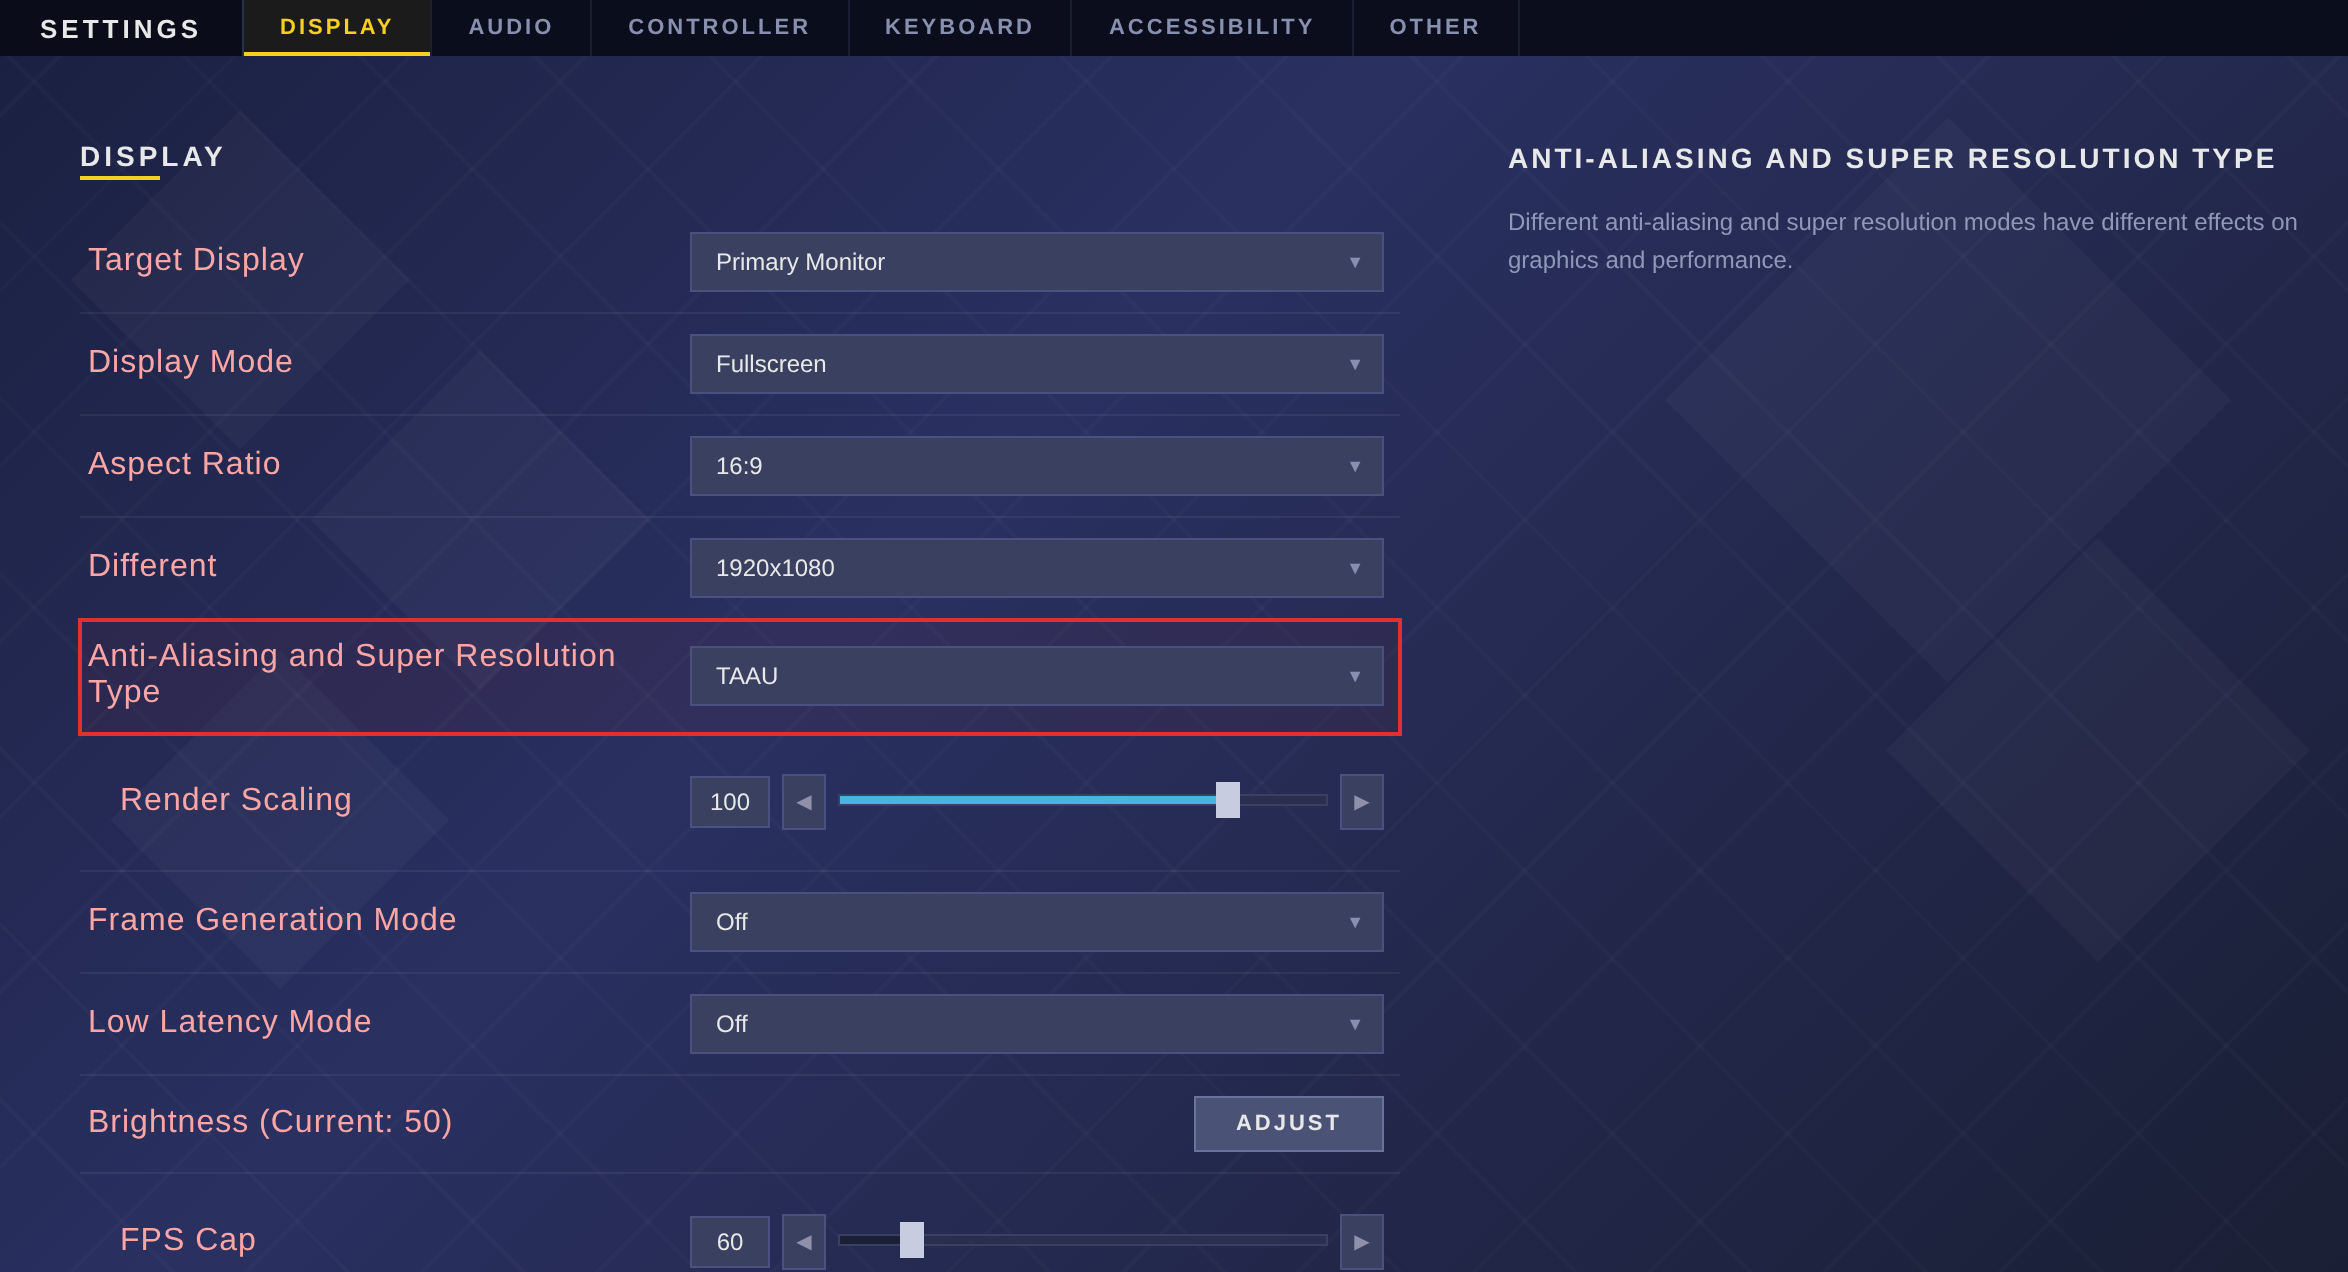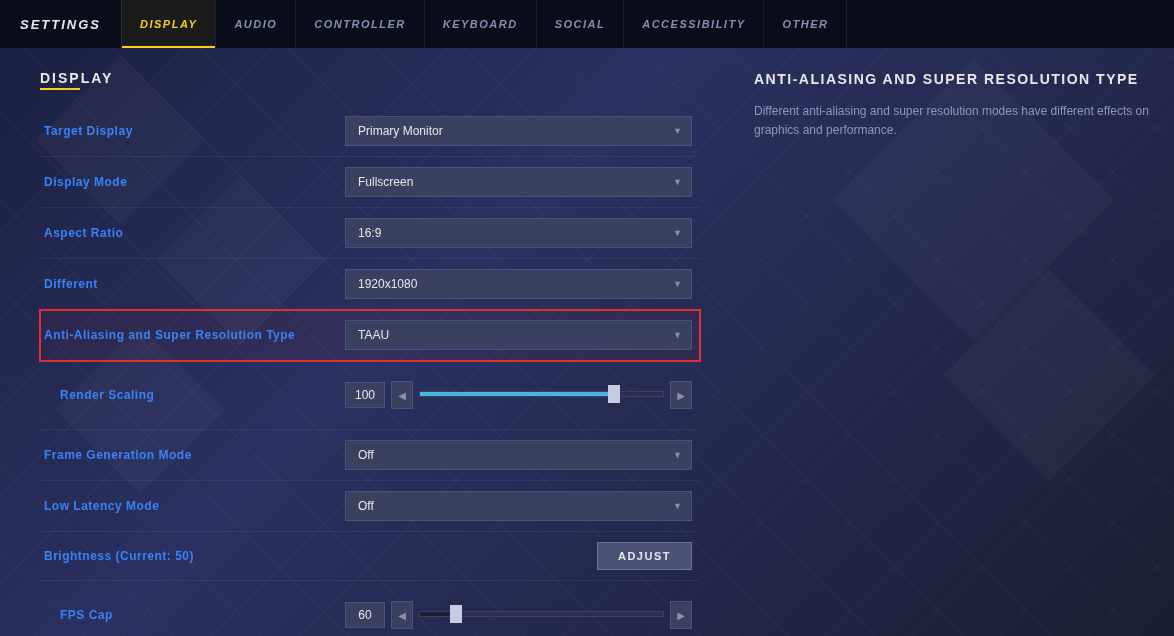--- a/index.html
+++ b/index.html
@@ -27,26 +27,25 @@
         repeating-linear-gradient(45deg, transparent, transparent 60px, rgba(255,255,255,0.02) 60px, rgba(255,255,255,0.02) 62px),
         repeating-linear-gradient(-45deg, transparent, transparent 60px, rgba(255,255,255,0.02) 60px, rgba(255,255,255,0.02) 62px);
     }
 
     
     .nav-bar {
       position: absolute;
       top: 0;
       left: 0;
       right: 0;
-      height: 48px;
+      height: 28px;
       background: rgba(10,12,25,0.95);
       display: flex;
       align-items: stretch;
       z-index: 10;
-      font-style: italic;
     }
     .nav-settings-label {
       display: flex;
       align-items: center;
       padding: 0 20px;
       background: #0a0c19;
       color: #e8e8e8;
       font-size: 13px;
       font-weight: 900;
       letter-spacing: 2px;
@@ -132,23 +131,23 @@
     .settings-row.highlighted {
       outline: 2px solid #e03030;
       outline-offset: -1px;
       background: rgba(224,48,48,0.05);
     }
     .settings-row td {
       padding: 10px 8px;
       vertical-align: middle;
     }
     .settings-row .label-cell {
-      color: #3b82f6;
-      font-size: 12px;
-      font-weight: 700;
+      color: #fca5a5;
+      font-size: 16px;
+      font-weight: 400;
       letter-spacing: 0.5px;
       width: 45%;
       padding-left: 4px;
     }
     .settings-row .control-cell {
       width: 55%;
     }
     .dropdown-wrapper {
       position: relative;
       width: 100%;
@@ -325,23 +324,20 @@
     <div class="nav-tab">
       <span>AUDIO</span>
     </div>
     <div class="nav-tab">
       <span>CONTROLLER</span>
     </div>
     <div class="nav-tab">
       <span>KEYBOARD</span>
     </div>
     <div class="nav-tab">
-      <span>SOCIAL</span>
-    </div>
-    <div class="nav-tab">
       <span>ACCESSIBILITY</span>
     </div>
     <div class="nav-tab">
       <span>OTHER</span>
     </div>
   </div>
 </div>
 
 <div class="main-layout">
 

